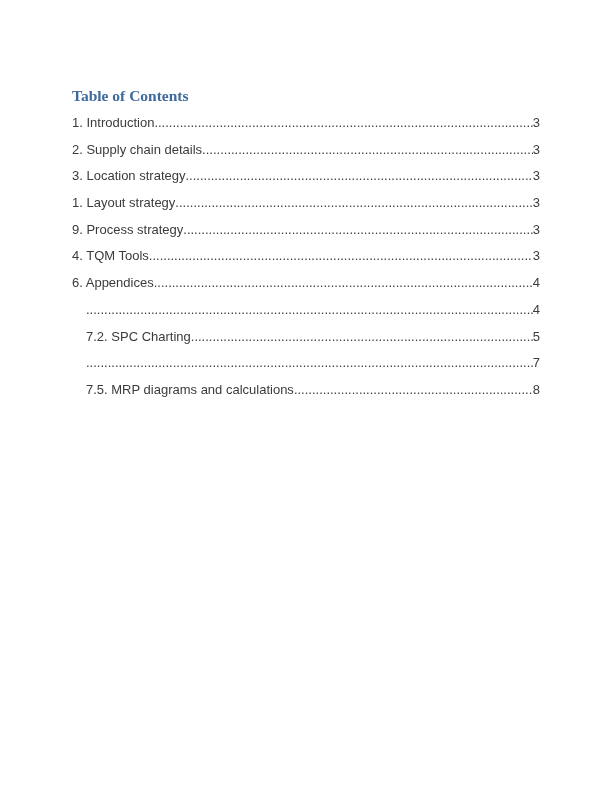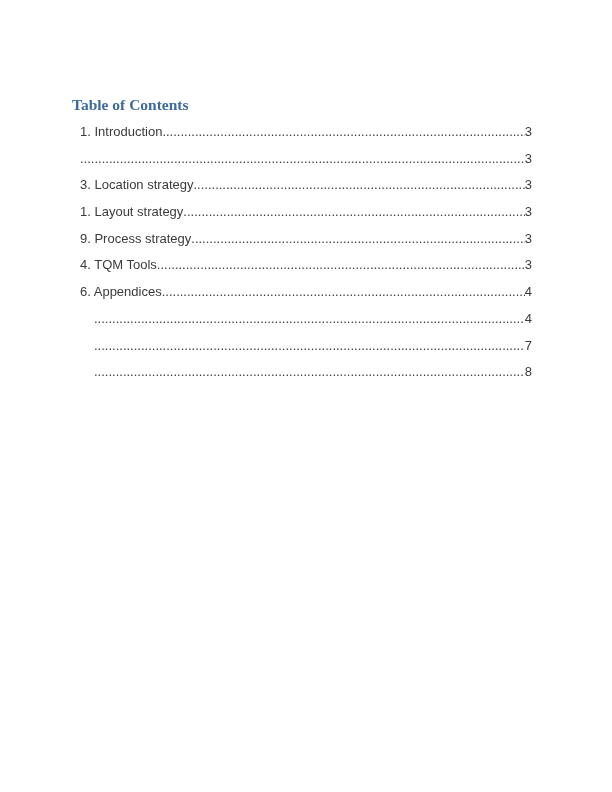--- a/index.html
+++ b/index.html
@@ -12,32 +12,32 @@
     width: 612px;
     height: 792px;
     background: #ffffff;
     overflow: hidden;
     font-family: "Liberation Sans", "DejaVu Sans", sans-serif;
   }
   .content {
     position: absolute;
     left: 72px;
     right: 72px;
-    top: 95px;
+    top: 86px;
   }
   .toc-heading {
     font-family: "Liberation Serif", "DejaVu Serif", serif;
     font-weight: bold;
     font-size: 15.5px;
     line-height: 19px;
     color: var(--heading-color, #3e6a9e);
     margin: 0 0 9px 0;
   }
   .toc-list {
-    margin: 8px;
+    margin: 0;
     padding: 0;
   }
   .toc-entry {
     display: flex;
     align-items: baseline;
     font-size: 13px;
     line-height: 17px;
     color: var(--text-color, #3b3b3b);
     margin-bottom: 9.7px;
   }
@@ -70,20 +70,21 @@
 
     <div class="toc-list">
 
       <div class="toc-entry">
         <span class="title">1. Introduction</span>
         <span class="dots"></span>
         <span class="page-num">3</span>
       </div>
 
       <div class="toc-entry">
+        <span class="title">2. Supply chain details</span>
         <span class="dots"></span>
         <span class="page-num">3</span>
       </div>
 
       <div class="toc-entry">
         <span class="title">3. Location strategy</span>
         <span class="dots"></span>
         <span class="page-num">3</span>
       </div>
 
@@ -109,28 +110,34 @@
         <span class="title">6. Appendices</span>
         <span class="dots"></span>
         <span class="page-num">4</span>
       </div>
 
       <div class="toc-entry sub">
         <span class="dots"></span>
         <span class="page-num">4</span>
       </div>
 
+      <div class="toc-entry sub">
+        <span class="title">7.2. SPC Charting</span>
+        <span class="dots"></span>
+        <span class="page-num">5</span>
+      </div>
 
 
       <div class="toc-entry sub">
         <span class="dots"></span>
         <span class="page-num">7</span>
       </div>
 
       <div class="toc-entry sub">
+        <span class="title">7.5. MRP diagrams and calculations</span>
         <span class="dots"></span>
         <span class="page-num">8</span>
       </div>
 
 
     </div>
   </div>
 </div>
 
 </body></html>

